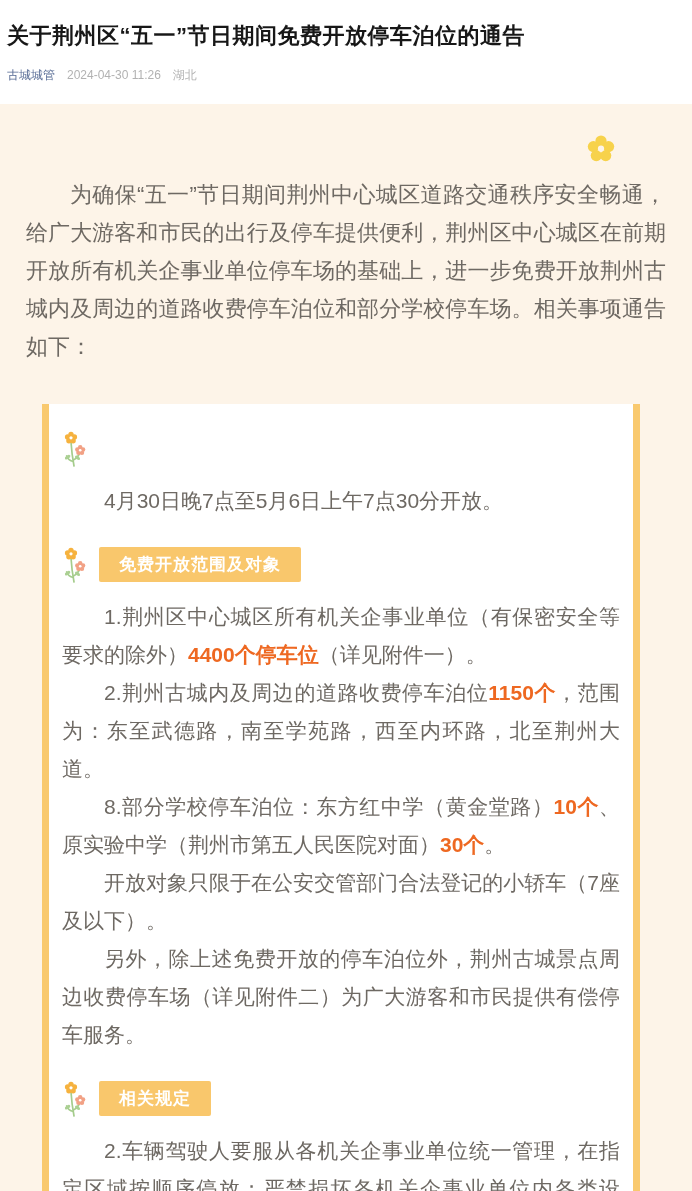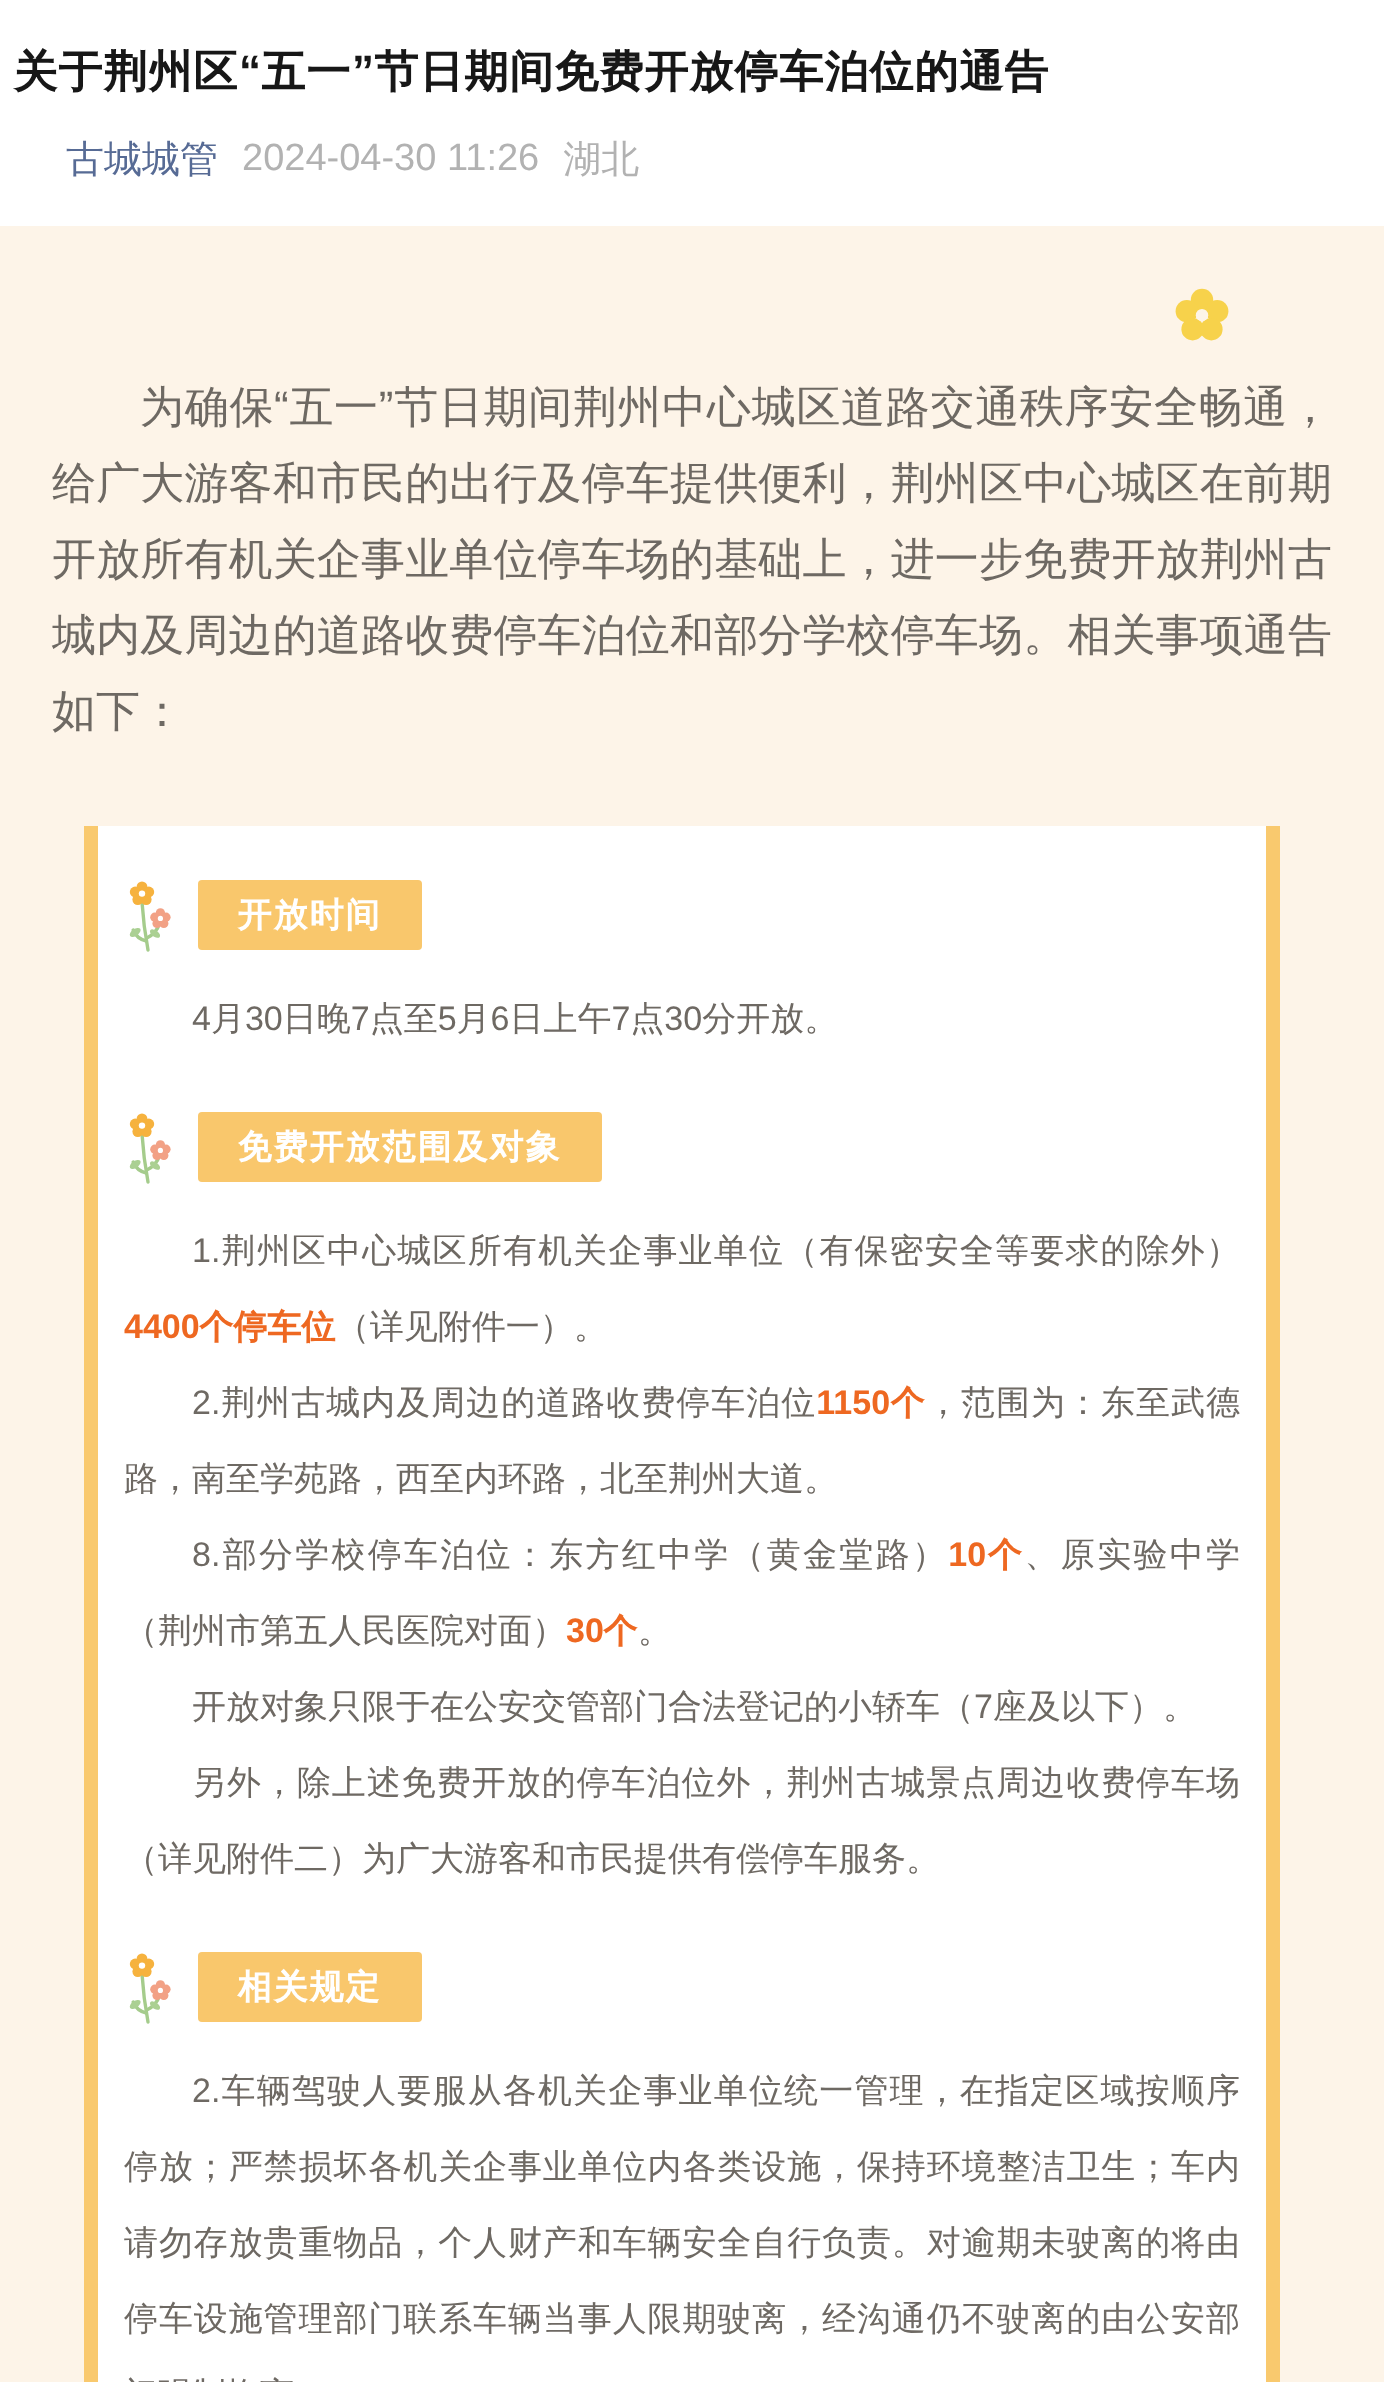--- a/index.html
+++ b/index.html
@@ -2,40 +2,40 @@
 <html><head>
 <meta charset="utf-8">
 <style>
   * { margin:0; padding:0; box-sizing:border-box; }
   body { background:#ffffff; font-family:"Liberation Sans","DejaVu Sans",sans-serif; }
   .page { position:relative; width:692px; height:1191px; overflow:hidden; background:#ffffff; margin:0 auto; }
 
   
   .article-header { padding:20px 14px 0 7px; background:#ffffff; }
   .article-title { font-size:22px; font-weight:700; color:#171717; line-height:1.45; letter-spacing:.5px; }
-  .meta-row { display:flex; align-items:center; gap:12px; margin-top:15px; font-size:19px;margin-left:26px; }
+  .meta-row { display:flex; align-items:center; gap:12px; margin-top:15px; font-size:12px; }
   .account-link { color:#576b95; cursor:pointer; }
   .meta-dim { color:#b2b2b2; }
 
   
   .content-area { margin-top:20px; background:#fdf4e8; min-height:1054px; padding-bottom:0; }
   .corner-flower-wrap { display:flex; justify-content:flex-end; padding:30px 76px 0 0; }
   .intro { margin:12px 26px 0 26px; font-size:22px; line-height:38px; color:#6e6963; text-align:justify; text-indent:2em; }
 
   
   .notice-box { margin:38px 52px 0 42px; background:#ffffff;
     border-left:7px solid #f9c96e; border-right:7px solid #f9c96e;
     padding:26px 13px 60px 13px; }
 
   .section-header { display:flex; align-items:center; gap:11px; margin:26px 0 14px 0; }
   .section-header:first-child { margin-top:0; }
   .section-badge { background:#f9c76c; color:#ffffff; font-size:17px; font-weight:700;
     letter-spacing:1px; padding:6px 20px; border-radius:2px; }
 
-  .para { font-size:17px; line-height:38px; color:#6e6963; text-align:justify; text-indent:2em; }
+  .para { font-size:21px; line-height:38px; color:#6e6963; text-align:justify; text-indent:2em; }
   .hl { color:#ee6821; font-weight:700; }
 
   .sprig-icon { width:26px; height:38px; flex:0 0 auto; }
 </style>
 </head>
 <body>
 
 <div class="page">
 
   <div class="article-header">
@@ -85,21 +85,20 @@
     <circle cx="9" cy="7.8" r="1.6" fill="#ffffff"></circle>
     <g fill="#f2a185">
       <circle cx="18.2" cy="17.4" r="2.3"></circle>
                 <circle cx="15.4" cy="19.6" r="2.3"></circle>
                 <circle cx="21" cy="19.6" r="2.3"></circle>
       <circle cx="16.5" cy="22.7" r="2.3"></circle>
                 <circle cx="19.9" cy="22.7" r="2.3"></circle>
     </g>
     <circle cx="18.2" cy="20.2" r="1.3" fill="#ffffff"></circle>
   </svg>
-<span class="section-badge">开放时间</span>
           </div>
           <p class="para"><span>4月30日晚7点至5月6日上午7点30分开放。</span></p>
           <div class="section-header">
   <svg class="sprig-icon" viewBox="0 0 26 38" xmlns="http://www.w3.org/2000/svg">
     <g stroke="#a5cc8c" stroke-width="1.7" fill="none" stroke-linecap="round">
       <path d="M12 36 C 10.5 28 9.5 20 9 12"></path>
       <path d="M11.4 30 C 14.5 28.5 16.8 26 17.8 22.5"></path>
       <path d="M11.2 31.5 C 8 30.8 5.8 29 4.6 26"></path>
     </g>
     <ellipse cx="5.6" cy="27.2" rx="3.1" ry="1.7" fill="#abd093" transform="rotate(-35 5.6 27.2)"></ellipse>

